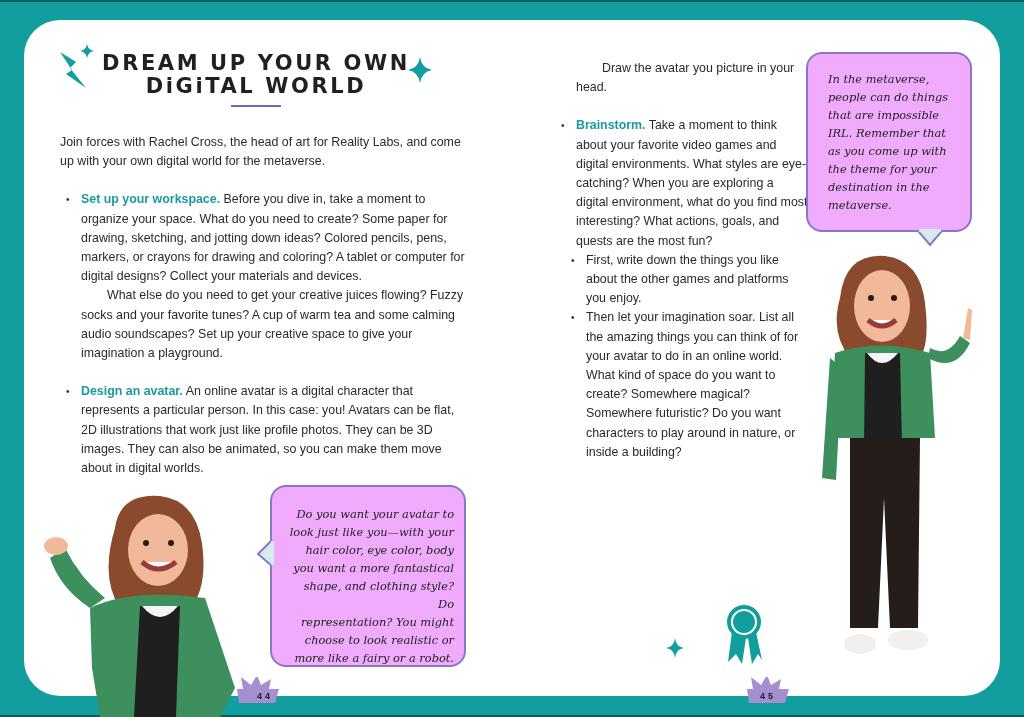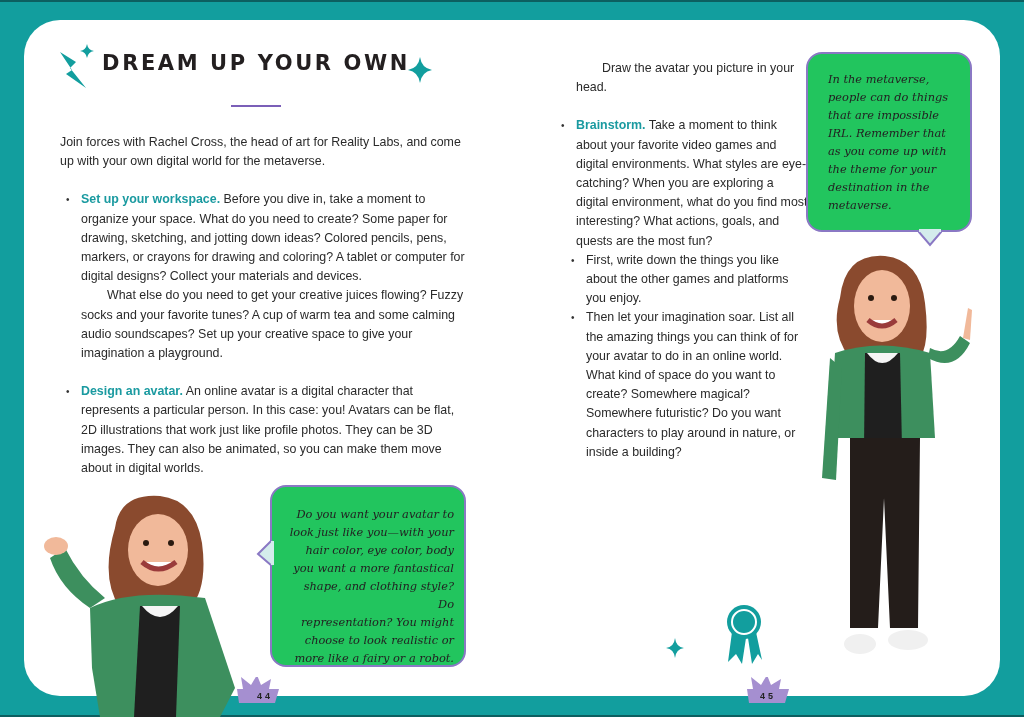--- a/index.html
+++ b/index.html
@@ -10,21 +10,21 @@
   .title{position:absolute;left:100px;top:52px;width:312px;text-align:center;font-family:"DejaVu Sans",sans-serif;font-weight:bold;font-size:21px;letter-spacing:2.6px;line-height:23px;color:#231f20;}
   .title-rule{position:absolute;left:231px;top:105px;width:50px;height:2px;background:#7b5fb8;}
   .body-text{position:absolute;font-size:12.4px;line-height:19.2px;color:#2a2a2a;}
   .body-text p{margin:0;}
   .indent{text-indent:26px;}
   .lead{color:#1a9aa0;font-weight:bold;margin-top:8px;}
   .bullet-block{position:relative;padding-left:21px;}
   .bullet-block::before{content:"•";position:absolute;left:6px;top:0;font-size:10px;color:#333;}
   .sub-bullet{position:relative;padding-left:31px;}
   .sub-bullet::before{content:"•";position:absolute;left:16px;top:0;font-size:10px;color:#333;}
-  .bubble{position:absolute;background:#22c55e;border:2px solid #8a78c4;border-radius:16px;font-family:"DejaVu Serif",serif;font-style:italic;color:#222;font-size:11.4px;line-height:18px;}
+  .bubble{position:absolute;background:#f0abfc;border:2px solid #8a78c4;border-radius:16px;font-family:"DejaVu Serif",serif;font-style:italic;color:#222;font-size:11.4px;line-height:18px;}
   .bubble span{display:block;}
   .page-num{position:absolute;font-size:9px;font-weight:bold;color:#222;letter-spacing:3px;text-align:center;width:40px;}
 </style>
 </head>
 <body>
 
 <div class="topbar"></div>
 <div class="botbar"></div>
 
 <div class="card"></div>
@@ -34,20 +34,21 @@
 </svg>
 <svg style="position:absolute;left:80px;top:44px;" width="14" height="14" viewBox="0 0 14 14">
   <path d="M7 0 Q8 6 14 7 Q8 8 7 14 Q6 8 0 7 Q6 6 7 0Z" fill="#129e9e"></path>
 </svg>
 <svg style="position:absolute;left:408px;top:57px;" width="24" height="26" viewBox="0 0 24 26">
   <path d="M12 0 Q13.5 11 24 13 Q13.5 15 12 26 Q10.5 15 0 13 Q10.5 11 12 0Z" fill="#129e9e"></path>
 </svg>
 
 <div class="title">
   <div>DREAM UP YOUR OWN</div>
+  <div>DiGiTAL WORLD</div>
 </div>
 <div class="title-rule"></div>
 
 <div class="body-text" style="left:60px;top:133px;width:408px;">
   <p>Join forces with Rachel Cross, the head of art for Reality Labs, and come up with your own digital world for the metaverse.</p>
   <div style="height:19px;"></div>
   <div class="bullet-block">
     <p><span class="lead">Set up your workspace.</span><span> Before you dive in, take a moment to organize your space. What do you need to create? Some paper for drawing, sketching, and jotting down ideas? Colored pencils, pens, markers, or crayons for drawing and coloring? A tablet or computer for digital designs? Collect your materials and devices.</span></p>
     <p class="indent">What else do you need to get your creative juices flowing? Fuzzy socks and your favorite tunes? A cup of warm tea and some calming audio soundscapes? Set up your creative space to give your imagination a playground.</p>
   </div>

